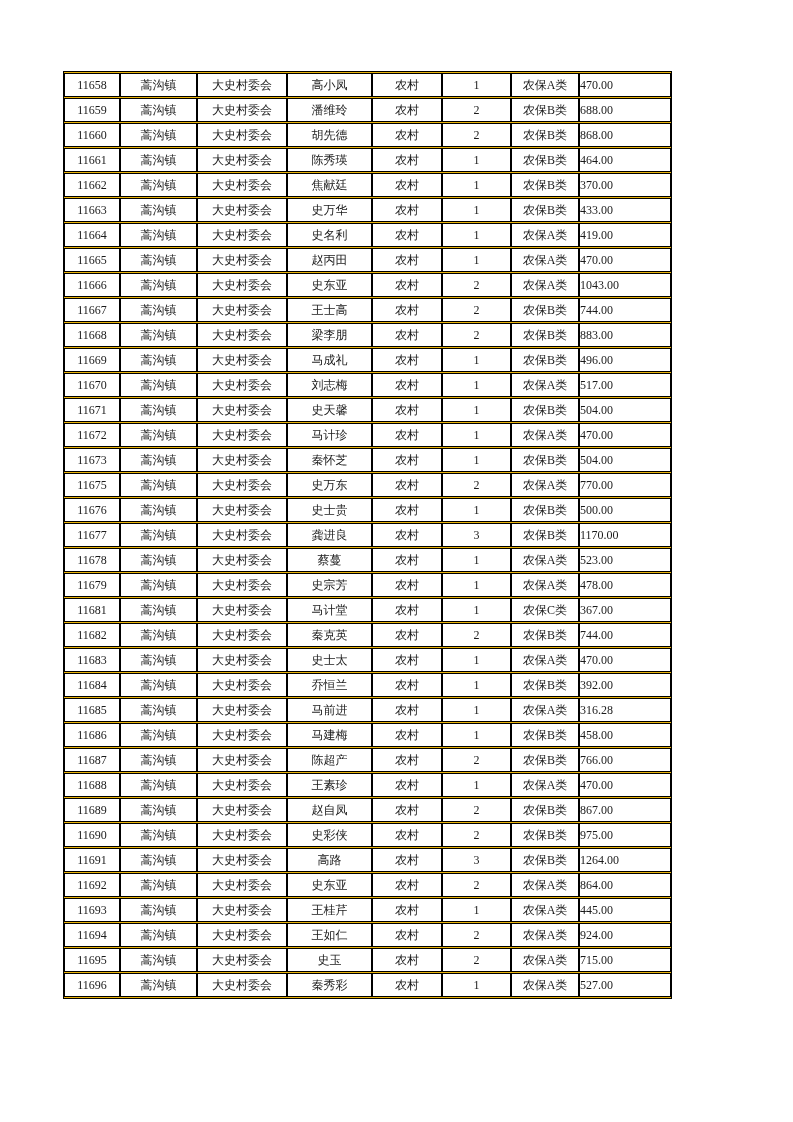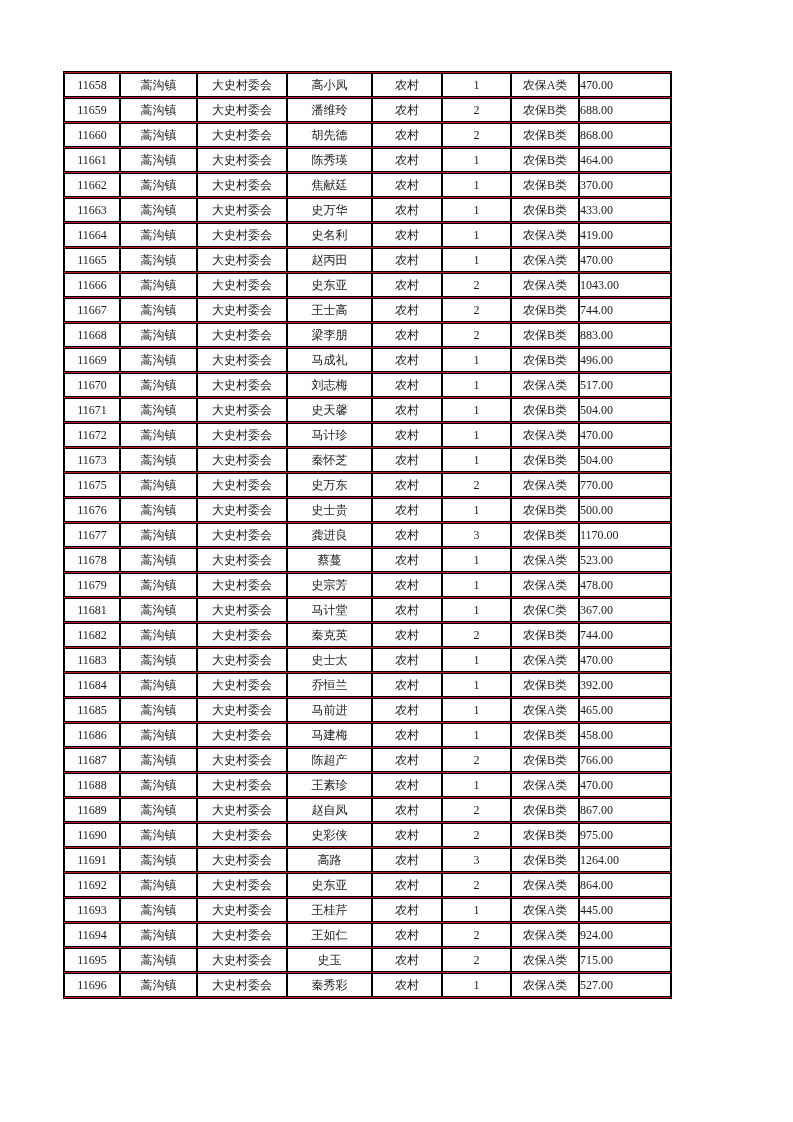--- a/index.html
+++ b/index.html
@@ -27,21 +27,21 @@
     position: absolute;
     left: 63px;
     top: 71px;
   }
   table.records {
     border-collapse: separate;
     border-spacing: 0 1px;
     border: 1px solid #000000;
     table-layout: fixed;
     width: 607px;
-    background: #b91c1c;
+    background: #eab308;
   }
   table.records td {
     border: 1px solid #000000;
     height: 22px;
     font-size: 12px;
     line-height: 22px;
     text-align: center;
     padding: 0;
     overflow: hidden;
     white-space: nowrap;
@@ -328,21 +328,21 @@
             <td class="amount">392.00</td>
           </tr>
           <tr>
             <td>11685</td>
             <td>蒿沟镇</td>
             <td>大史村委会</td>
             <td>马前进</td>
             <td>农村</td>
             <td>1</td>
             <td>农保A类</td>
-            <td class="amount">465.00</td>
+            <td class="amount">316.28</td>
           </tr>
           <tr>
             <td>11686</td>
             <td>蒿沟镇</td>
             <td>大史村委会</td>
             <td>马建梅</td>
             <td>农村</td>
             <td>1</td>
             <td>农保B类</td>
             <td class="amount">458.00</td>

